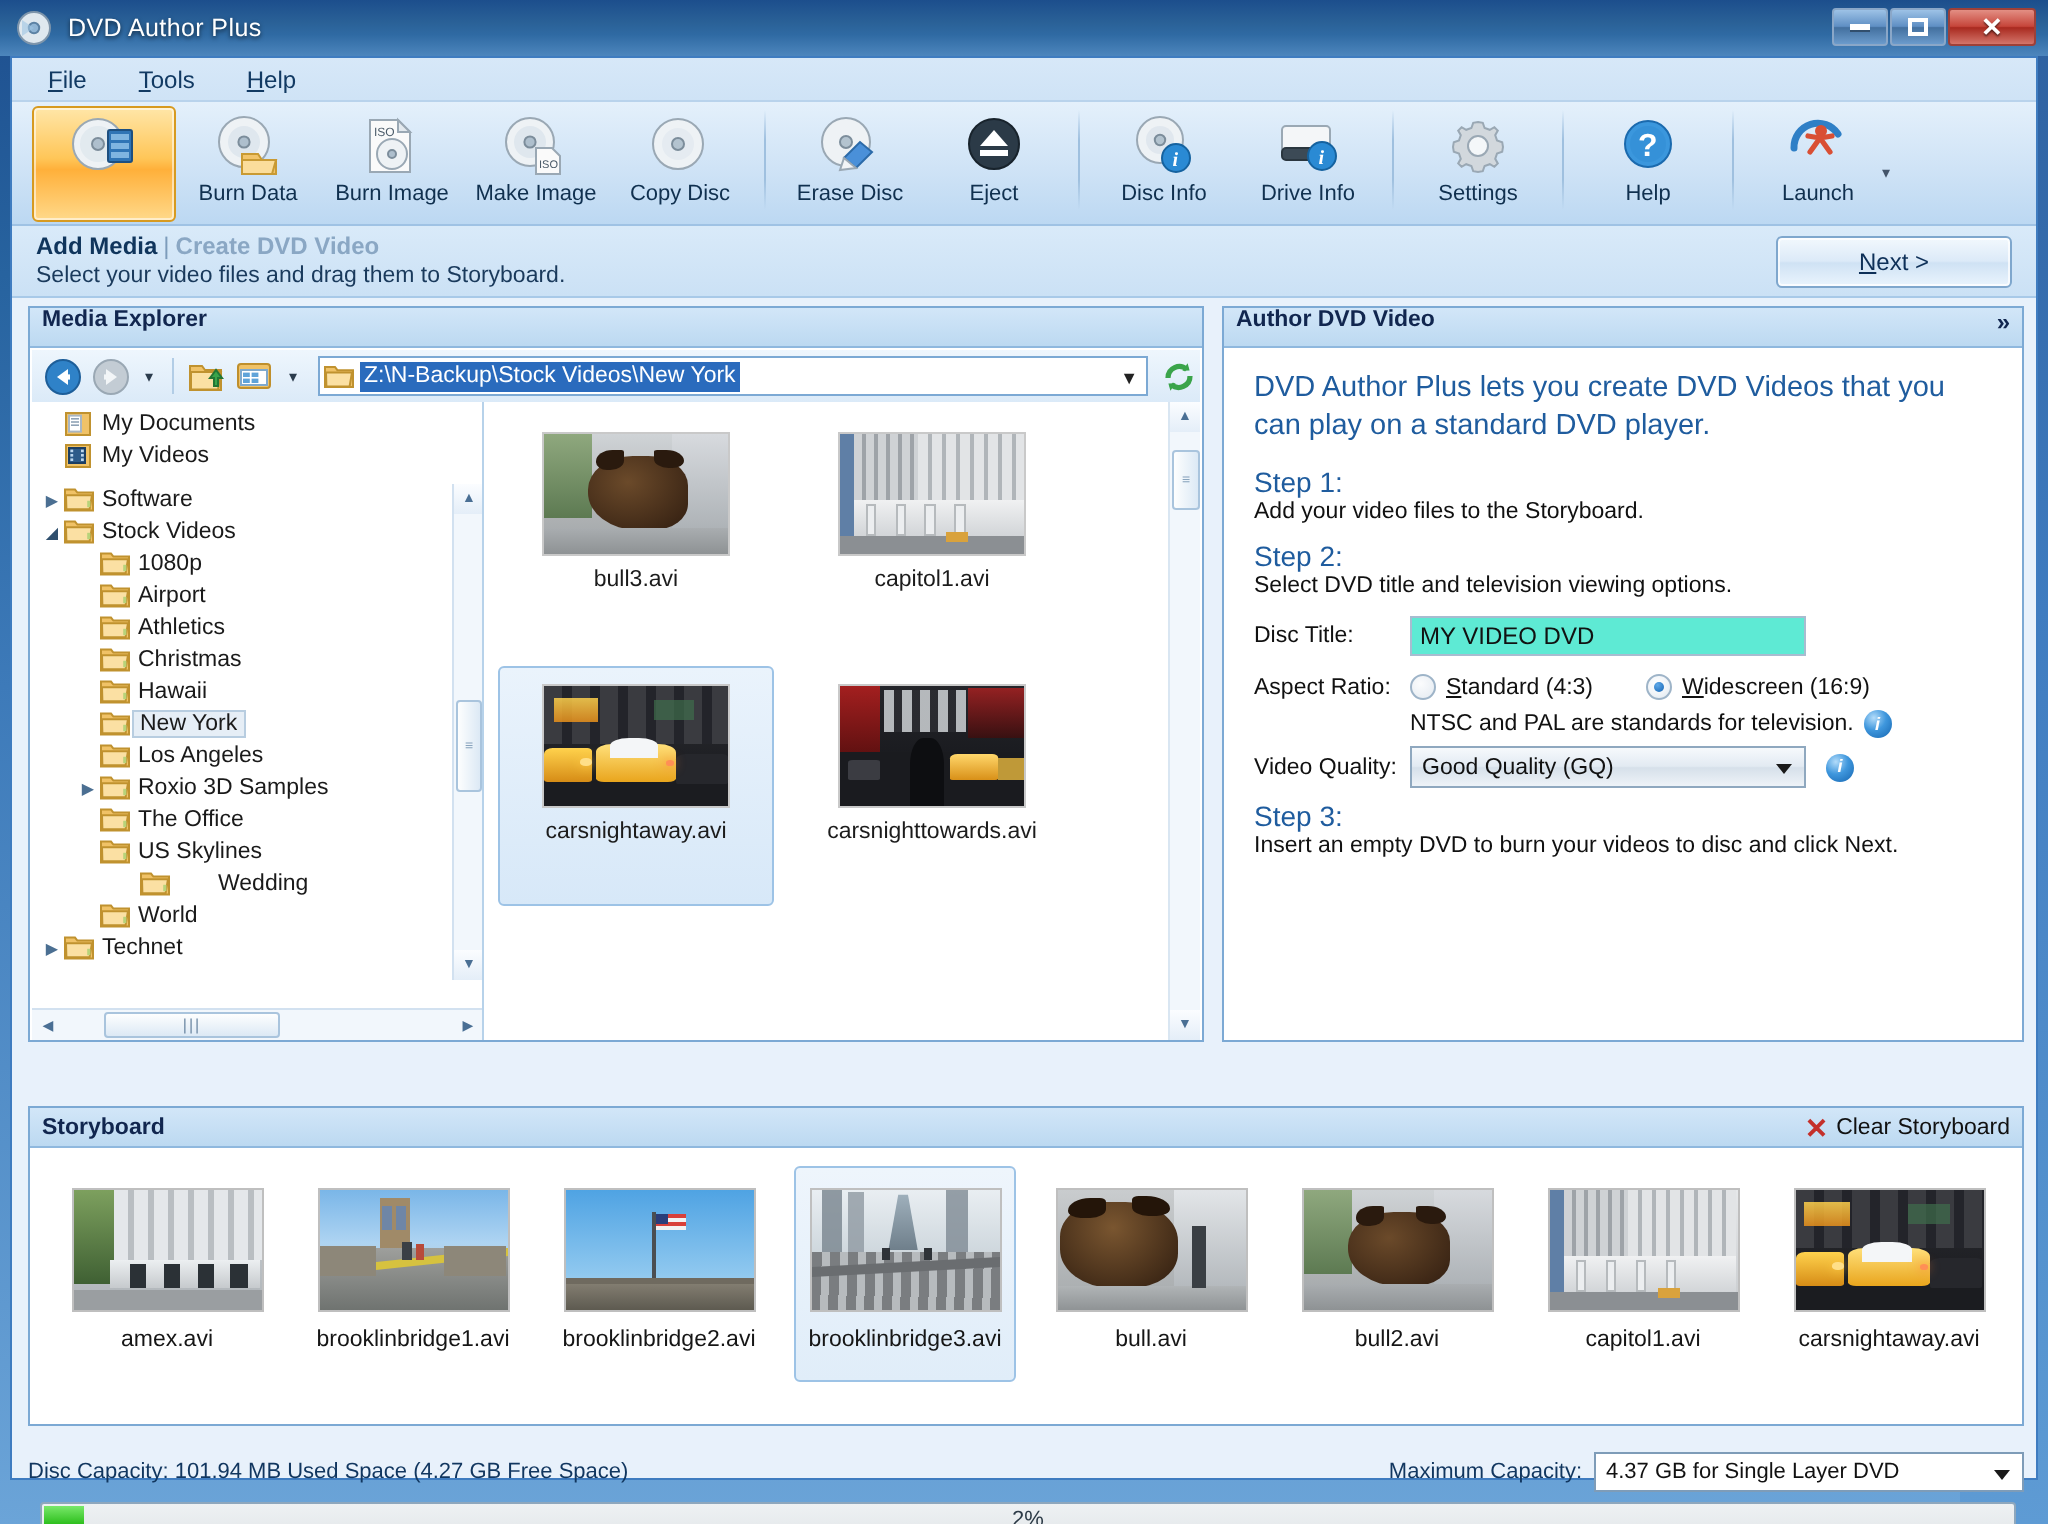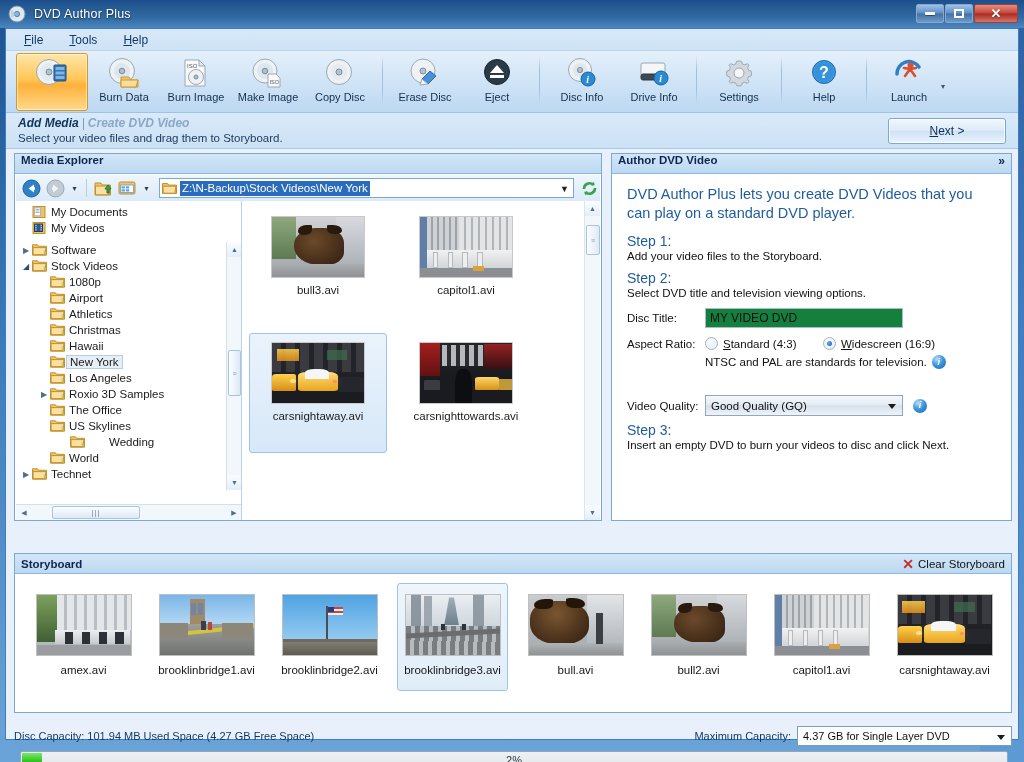--- a/index.html
+++ b/index.html
@@ -86,21 +86,21 @@
   .tbtn .ticon { width:34px; height:32px; position:relative; }
   .tsep { width:1px; height:50px; margin:4px 6px 0 6px;
           background: linear-gradient(180deg, rgba(255,255,255,0) 0%, #9fc0df 30%, #9fc0df 70%, rgba(255,255,255,0) 100%); }
 
   
   #crumbbar {
     position:absolute; left:0; top:84px; width:100%; height:36px;
     background: linear-gradient(180deg,#d9eaf9 0%, #cbe1f5 100%);
     border-bottom:1px solid #a8c9e8;
   }
-  #crumb { position:absolute; left:12px; top:3px; font-size:12px; color:#10355c; font-weight:bold;font-style:italic; }
+  #crumb { position:absolute; left:12px; top:3px; font-size:12px; color:#10355c; font-weight:bold; }
   #crumb .sep { color:#7d9cbb; font-weight:normal; margin:0 3px; }
   #crumb .inactive { color:#8aa7c4; font-weight:bold; }
   #crumbsub { position:absolute; left:12px; top:19px; font-size:11.5px; color:#1a3a5c; font-weight:normal; }
   #nextbtn {
     position:absolute; right:12px; top:5px; width:118px; height:26px;
     background: linear-gradient(180deg,#f2f8fd 0%, #dceaf8 48%, #cfe2f4 52%, #eaf4fd 100%);
     border:1px solid #7fa7cd; border-radius:3px;
     display:flex; align-items:center; justify-content:center;
     font-size:12px; color:#0e3058;
     box-shadow: inset 0 0 0 1px rgba(255,255,255,.75);
@@ -188,21 +188,21 @@
 
   
   #authorPanel { left:597px; top:0; width:401px; height:368px; }
   #authorBody { position:absolute; left:1px; top:21px; width:397px; height:345px; background:#fff; padding:10px 14px; }
   .intro { color:#1f5c9e; font-size:14.5px; line-height:19px; margin-bottom:10px; }
   .step { color:#1f5c9e; font-size:14px; margin-top:8px; }
   .stepsub { color:#111; font-size:11.5px; margin-top:1px; }
   .formrow { display:flex; align-items:center; margin-top:9px; }
   .flabel { width:78px; font-size:11.5px; color:#111; }
   #discTitle {
-    width:198px; height:20px; border:1px solid #a8bcd0; background:#15803d;
+    width:198px; height:20px; border:1px solid #a8bcd0; background:#5eead4;
     font-family:"Liberation Sans",sans-serif; font-size:12px; color:#111; padding:0 4px;
   }
   .radiowrap { display:flex; align-items:center; font-size:11.5px; color:#111; }
   .radio { width:13px; height:13px; border-radius:50%; margin-right:5px; flex:0 0 auto;
            background: radial-gradient(circle at 40% 35%, #ffffff 0%, #f0f4f8 55%, #dde6ee 100%);
            border:1px solid #9eb4c8; position:relative; }
   .radio.on::after { content:""; position:absolute; left:3px; top:3px; width:5px; height:5px; border-radius:50%;
                      background: radial-gradient(circle at 35% 30%, #5fa9e8, #1565b5); }
   .radio.off { background: radial-gradient(circle at 40% 35%, #fbfcfd 0%, #eef2f6 55%, #e3eaf1 100%); }
   .hint { font-size:11.5px; color:#111; display:flex; align-items:center; }
@@ -833,21 +833,21 @@
 
 
           <div class="formrow" style="margin-top:5px;">
             <span class="flabel"></span>
             <span class="hint">
               <span>NTSC and PAL are standards for television.</span>
               <span class="infoicon">i</span>
             </span>
           </div>
 
-          <div class="formrow" style="margin-top:26px;">
+          <div class="formrow" style="margin-top:4px;">
             <span class="flabel">Video Quality:</span>
             <span id="vqSelect">
               <span>Good Quality (GQ)</span>
               <span class="arrow"></span>
             </span>
             <span class="infoicon" style="margin-left:10px;">i</span>
           </div>
 
           <div class="step" style="margin-top:6px;">Step 3:</div>
           <div class="stepsub">Insert an empty DVD to burn your videos to disc and click Next.</div>

